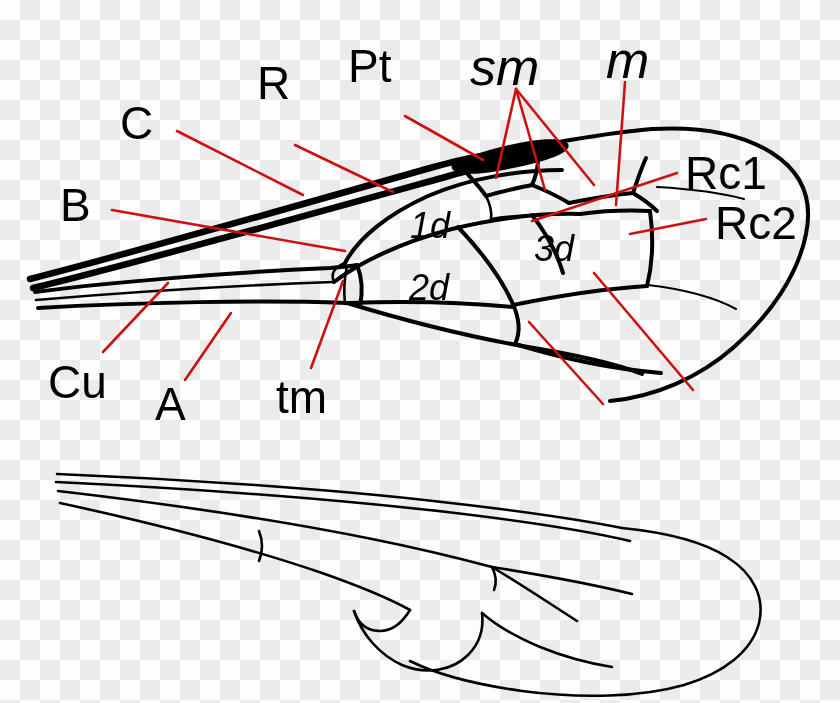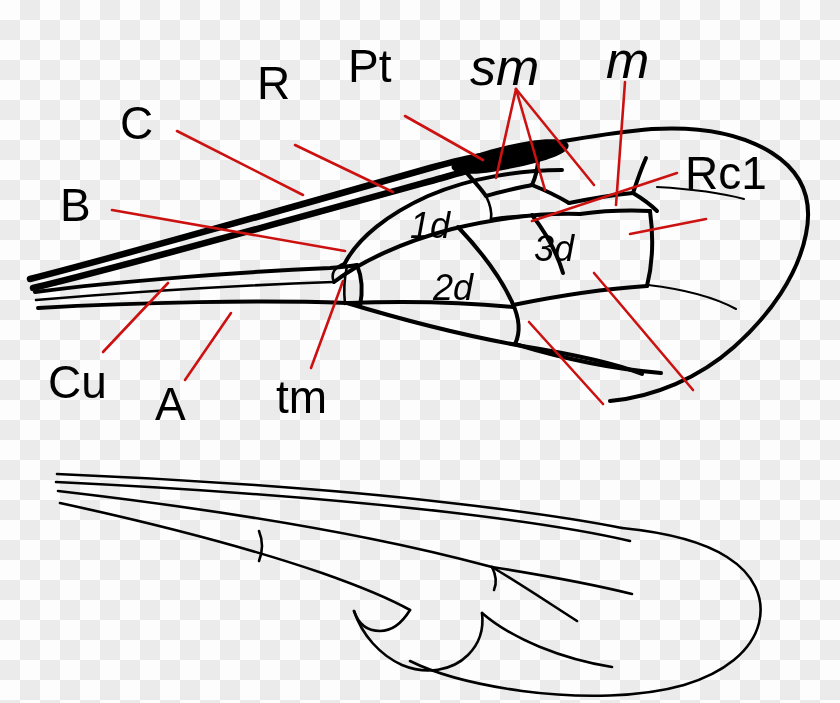--- a/index.html
+++ b/index.html
@@ -159,23 +159,24 @@
     </g>
   </svg>
 
   <div class="lbl lbl-roman sz-big" style="left:120px; top:100px;">C</div>
   <div class="lbl lbl-roman sz-big" style="left:257px; top:60px;">R</div>
   <div class="lbl lbl-roman sz-big" style="left:348px; top:43px;text-align:center;">Pt</div>
   <div class="lbl lbl-italic sz-sm" style="left:470px; top:41px;">sm</div>
   <div class="lbl lbl-italic sz-sm" style="left:606px; top:34px;">m</div>
   <div class="lbl lbl-roman sz-big" style="left:60px;  top:182px;">B</div>
   <div class="lbl lbl-roman sz-big" style="left:685px; top:150px;text-align:right;">Rc1</div>
+  <div class="lbl lbl-roman sz-big" style="left:715px; top:200px;">Rc2</div>
 
   <div class="lbl lbl-italic sz-cell" style="left:410px; top:208px;">1d</div>
-  <div class="lbl lbl-italic sz-cell" style="left:433px; top:270px;">2d</div>
+  <div class="lbl lbl-italic sz-cell" style="left:409px; top:270px;">2d</div>
   <div class="lbl lbl-italic sz-cell" style="left:534px; top:231px;">3d</div>
 
   <div class="lbl lbl-roman sz-big" style="left:48px;  top:359px;">Cu</div>
   <div class="lbl lbl-roman sz-big" style="left:155px; top:381px;">A</div>
   <div class="lbl lbl-roman sz-big" style="left:276px; top:374px;">tm</div>
 
 
 </div>
 
 </body></html>

